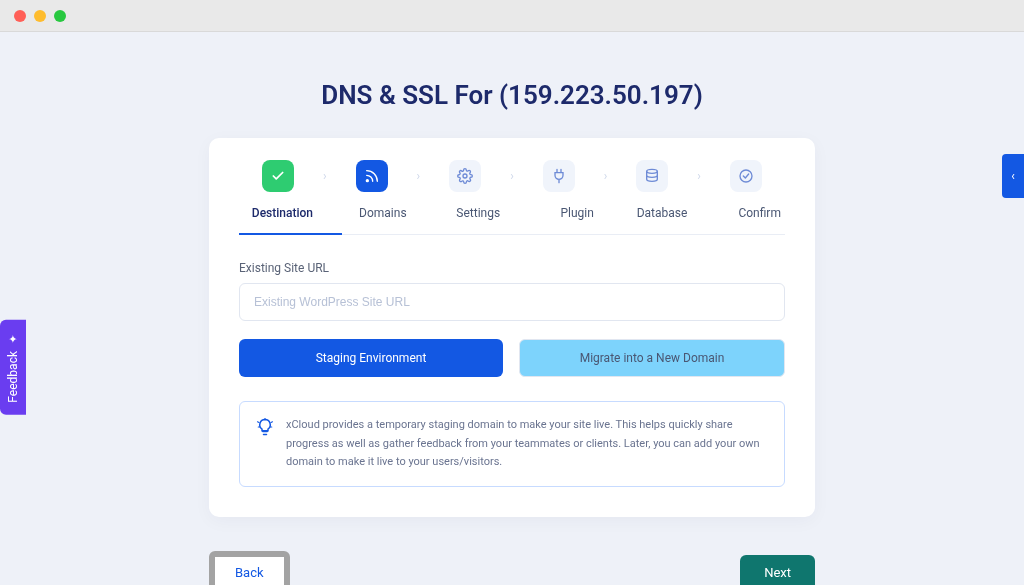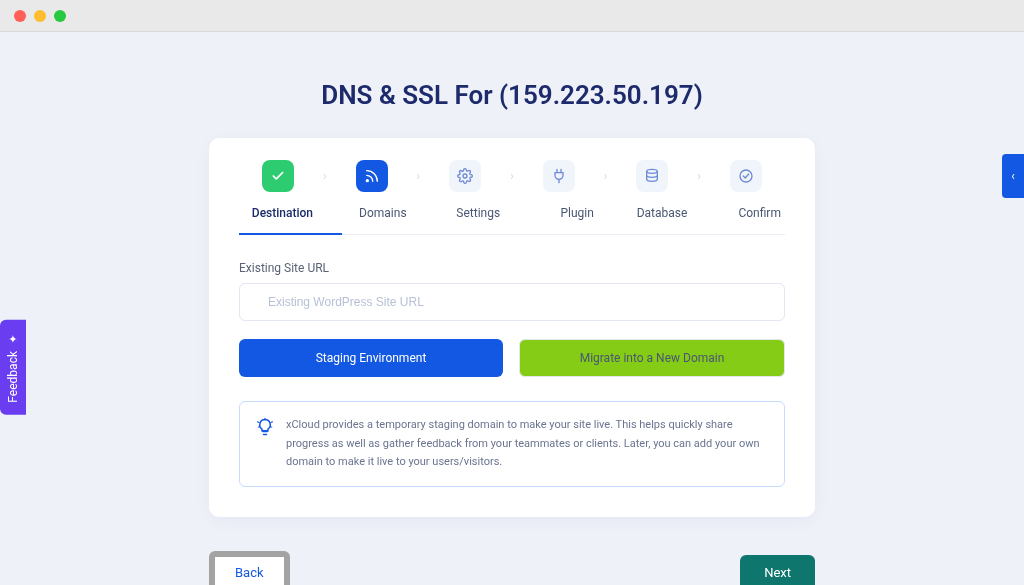--- a/index.html
+++ b/index.html
@@ -26,27 +26,27 @@
   .step-icon.idle { background: #f0f4fb; color: #6e8bd6; }
   .step-chevron { color: #cfd8ea; font-size: 12px; width: 10px; text-align: center; }
   .step-labels { display: flex; justify-content: space-between; margin-top: 14px; padding: 0 4px; }
   .step-label { width: 70px; text-align: right; font-size: 12px; color: #4a5773; }
   .step-label.active { color: #1d2a6b; font-weight: 500; }
 
   .stepper-underline { margin-top: 14px; height: 1px; background: #e9edf5; position: relative; }
   .stepper-underline .ind { position: absolute; left: 0; width: 103px; height: 2px; background: #1358e3; top: -1px; }
 
   .field-label { font-size: 12px; color: #5a6377; margin-top: 26px; margin-bottom: 8px; }
-  .text-input { width: 100%; height: 38px; border: 1px solid #e1e6f0; border-radius: 6px; padding: 0 28px; font-size: 12px; color: #3a4460; outline: none; }
+  .text-input { width: 100%; height: 38px; border: 1px solid #e1e6f0; border-radius: 6px; padding: 0 14px; font-size: 12px; color: #3a4460; outline: none; }
   .text-input::placeholder { color: #b7c1d6; }
 
   .tab-row { display: flex; gap: 16px; margin-top: 18px; }
   .tab-btn { flex: 1; height: 38px; display: flex; align-items: center; justify-content: center; font-size: 12px; border-radius: 6px; cursor: pointer; }
   .tab-primary { background: #1358e3; color: #fff; }
-  .tab-secondary { background: #84cc16; color: #4a5773; border: 1px solid #e1e6f0; }
+  .tab-secondary { background: #7dd3fc; color: #4a5773; border: 1px solid #e1e6f0; }
 
   .info-box { margin-top: 24px; border: 1px solid #c7dbff; border-radius: 6px; padding: 14px 16px; display: flex; gap: 12px; align-items: flex-start; }
   .info-icon { color: #1358e3; margin-top: 2px; flex-shrink: 0; }
   .info-text { font-size: 11px; line-height: 1.7; color: #6a7490; }
 
   .footer { width: 606px; margin: 34px auto 0; display: flex; align-items: center; justify-content: space-between; }
   .btn-back { background: #fff; color: #1358e3; border: 6px solid #a3a3a3; border-radius: 6px; padding: 8px 20px; font-size: 13px; cursor: pointer; }
   .btn-next { background: #0f766e; color: #fff; border-radius: 6px; padding: 10px 24px; font-size: 13px; cursor: pointer; }
   .progress-wrap { flex: 1; margin: 0 40px; text-align: center; }
   .progress-bar { width: 200px; height: 3px; background: #e1e6f0; margin: 0 auto; border-radius: 2px; position: relative; }

